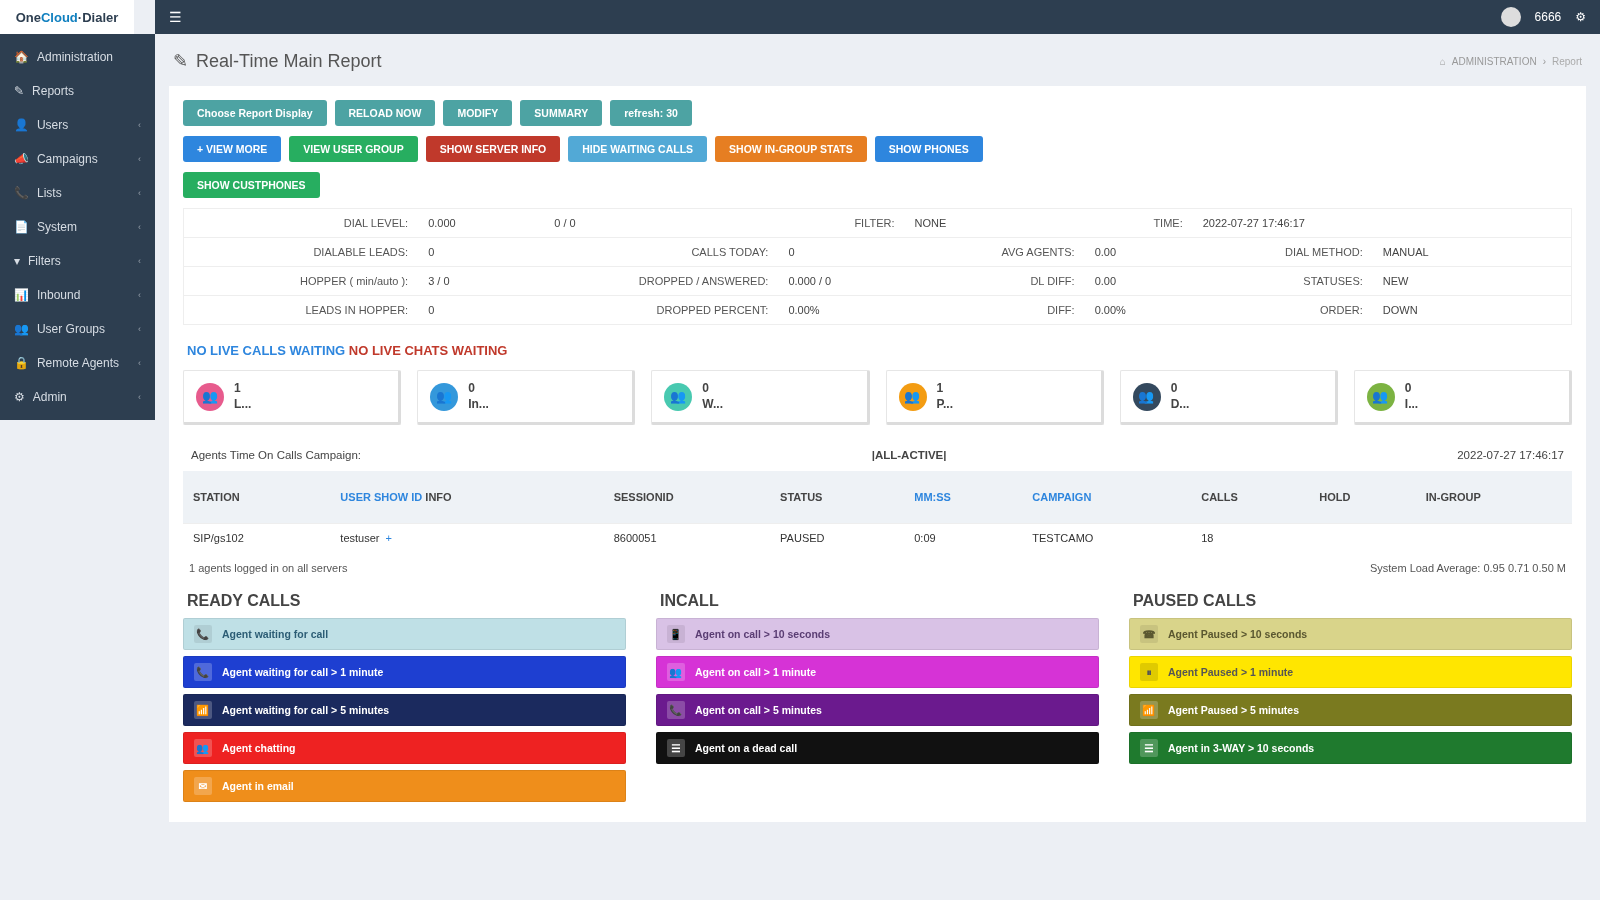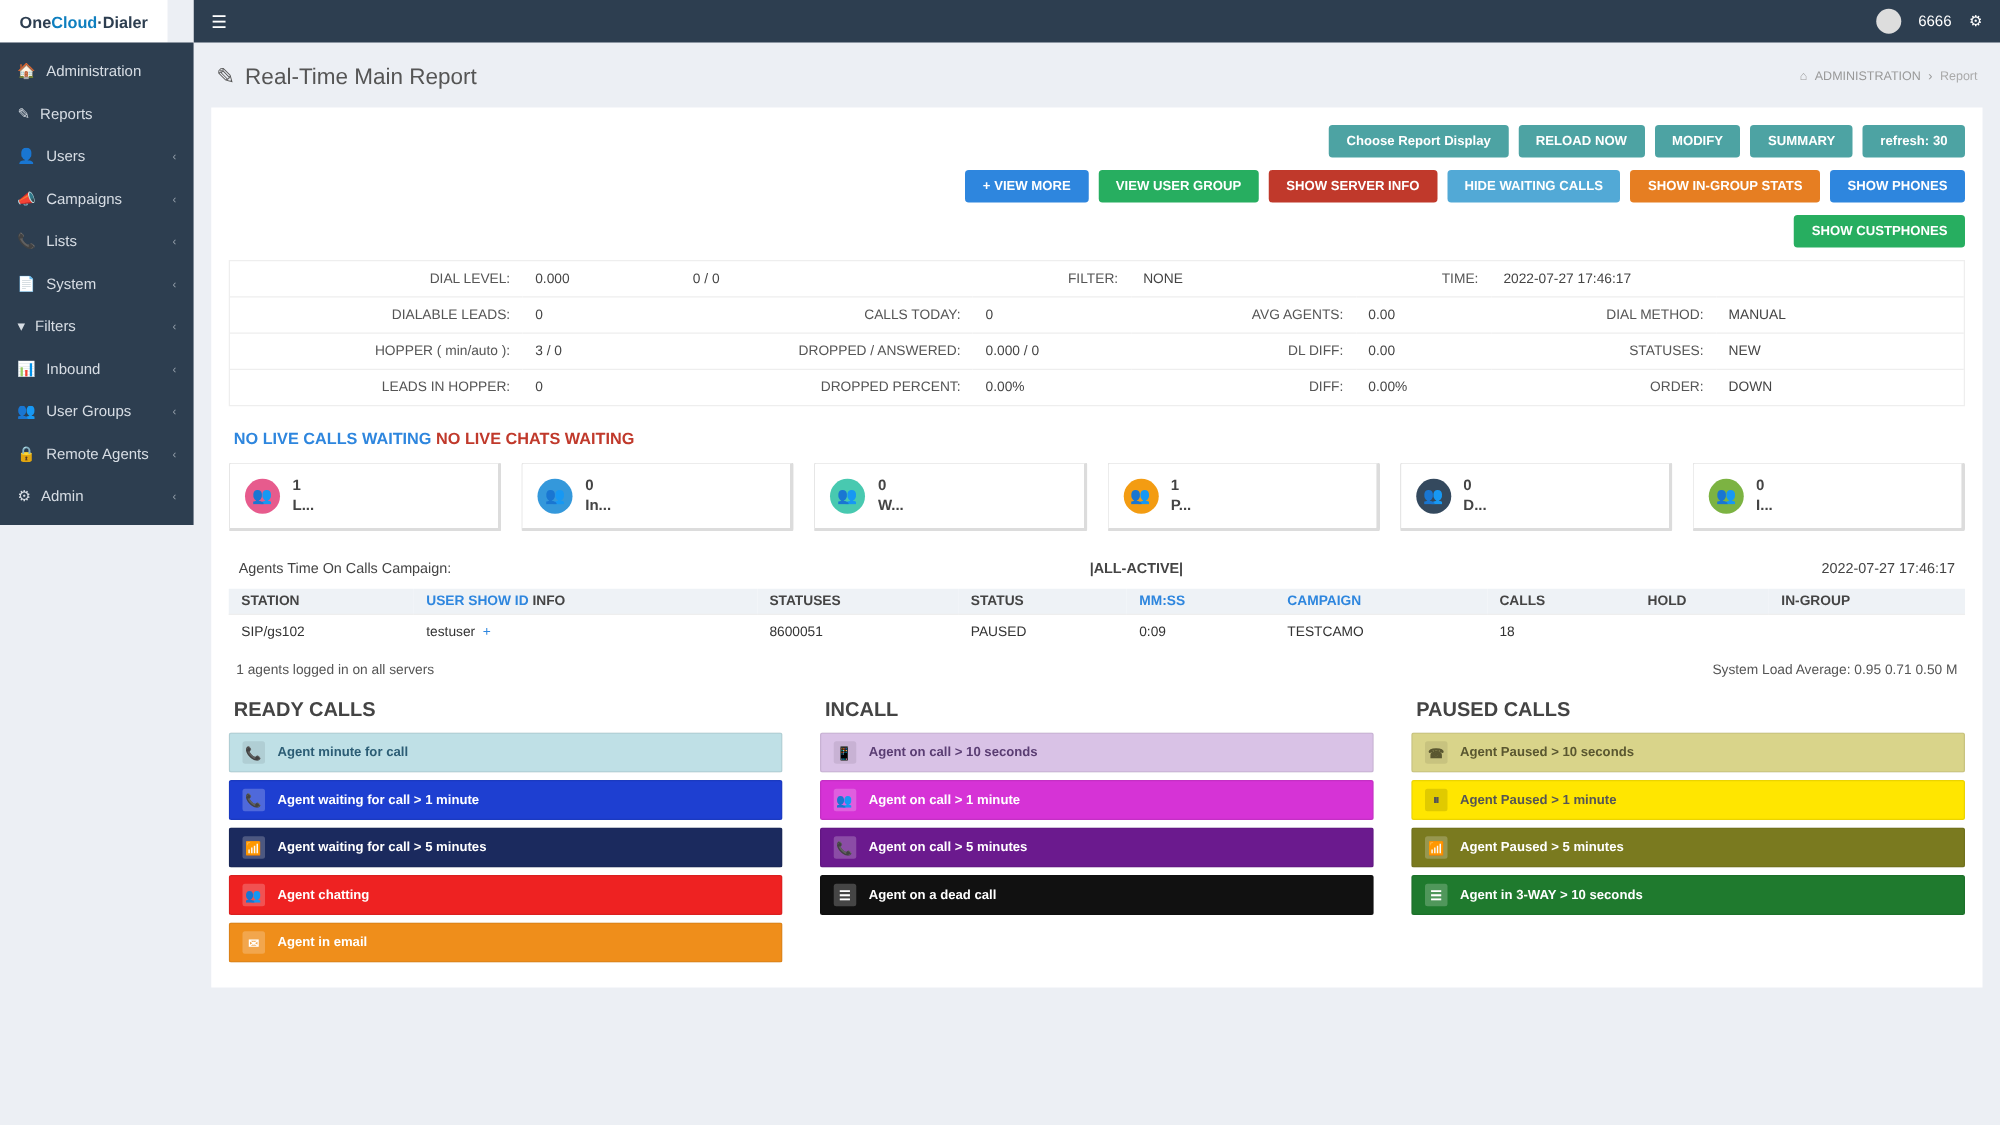--- a/index.html
+++ b/index.html
@@ -14,41 +14,41 @@
 .topbar { height:34px; background:#2d3e50; display:flex; align-items:center; color:#fff; padding:0 14px; }
 .topbar .hamb { cursor:pointer; font-size:14px; }
 .topbar .right { margin-left:auto; display:flex; align-items:center; gap:14px; font-size:12px;}
 .avatar { width:20px; height:20px; border-radius:50%; background:#ddd; display:inline-block; }
 .content-wrap { padding: 6px 14px 30px; }
 .content-head { display:flex; align-items:center; padding:10px 4px; }
 .content-head h1 { font-size:18px; font-weight:500; color:#555; display:flex; gap:8px; align-items:center;}
 .breadcrumb { margin-left:auto; font-size:10px; color:#999; display:flex; gap:6px; align-items:center; }
 .breadcrumb .active { color:#aaa; }
 .card { background:#fff; padding:14px; margin-top:4px; }
-.btn-row { display:flex; flex-wrap:wrap; gap:8px; justify-content:flex-end; margin-bottom:10px; }
+.btn-row { display:flex; flex-wrap:wrap; gap:8px; justify-content:flex-start; margin-bottom:10px; }
 .btn { border:none; border-radius:3px; padding:7px 14px; font-size:10.5px; font-weight:bold; color:#fff; cursor:pointer; }
 .btn-teal{background:#4da3a3;} .btn-green{background:#27ae60;} .btn-red{background:#c0392b;}
 .btn-sky{background:#52a9d6;} .btn-orange{background:#e67e22;} .btn-blue{background:#2e86de;}
 .kv-grid { border:1px solid #eee; margin-top:8px; }
 .kv-row { display:grid; grid-template-columns: 1.3fr .7fr 1.3fr .7fr 1.0fr .6fr 1.0fr 1.1fr; }
 .kv-row > div { padding:8px 10px; border-top:1px solid #eee; font-size:11px;}
 .kv-row:first-child > div { border-top:none; }
 .kv-label { text-align:right; color:#555; }
 .kv-val { color:#444; }
 .status-line { margin:18px 4px 12px; font-weight:bold; font-size:13px; }
 .status-line .blue { color:#2e86de; } .status-line .red { color:#c0392b; }
 .tiles { display:flex; gap:16px; margin:8px 0 18px; }
 .tile { flex:1; background:#fff; border:1px solid #e6e6e6; border-right:3px solid #dcdcdc; border-bottom:3px solid #dcdcdc; padding:10px 12px; display:flex; align-items:center; gap:10px; border-radius:2px;}
 .tile .ico { width:28px; height:28px; border-radius:50%; display:flex; align-items:center; justify-content:center; color:#fff; font-size:13px; font-weight:bold;}
 .tile .txt { font-size:12px; font-weight:bold; color:#444; line-height:1.3; overflow:hidden; white-space:nowrap; text-overflow:ellipsis; max-width:38px;}
 .ico-pink{background:#e75b8d;} .ico-blue{background:#3498db;} .ico-teal{background:#48c9b0;}
 .ico-orange{background:#f39c12;} .ico-dark{background:#34495e;} .ico-green{background:#7cb342;}
 .campaign-line { display:flex; justify-content:space-between; font-size:11.5px; color:#444; padding:6px 8px; }
 .agent-table { width:100%; border-collapse:collapse; margin-top:4px; font-size:11px;}
-.agent-table th { background:#eef2f6; color:#2e86de; font-weight:bold; text-align:left; padding:4px 10px;}
+.agent-table th { background:#eef2f6; color:#2e86de; font-weight:bold; text-align:left; padding:20px 10px;}
 .agent-table th.dark { color:#444;}
 .agent-table td { padding:8px 10px; border-top:1px solid #eee;}
 .agent-table td a { color:#2e86de; text-decoration:none; }
 .foot-line { display:flex; justify-content:space-between; font-size:11px; color:#555; padding:10px 6px 4px;}
 .legend-cols { display:grid; grid-template-columns: repeat(3,1fr); gap:30px; margin-top:14px; }
 .legend-col h4 { font-size:16px; font-weight:bold; color:#444; padding:0 0 8px 4px; }
 .legend-item { display:flex; align-items:center; gap:10px; padding:6px 10px; border-radius:2px; color:#fff; font-size:10.5px; font-weight:bold; margin-bottom:6px; border:1px solid rgba(0,0,0,.08);}
 .legend-item .licon { width:18px; height:18px; display:flex; align-items:center; justify-content:center; background:rgba(255,255,255,.22); border-radius:2px; }
 .li-lt { background:#bfe0e6; color:#2c5d75; } .li-lt .licon{background:rgba(0,0,0,.08);}
 .li-blue{background:#1e3fd1;} .li-navy{background:#1b2a5e;} .li-red{background:#e22;}
@@ -267,21 +267,21 @@
           <span>Agents Time On Calls Campaign:</span>
           <span style="font-weight:bold;">|ALL-ACTIVE|</span>
           <span>2022-07-27 17:46:17</span>
         </div>
 
         <table class="agent-table">
           <thead>
               <tr id="athead">
                 <th class="dark">STATION</th>
                 <th><span style="color:#2e86de">USER SHOW ID</span><span style="color:#444"> INFO</span></th>
-                <th class="dark">STATUSES</th>
+                <th class="dark">SESSIONID</th>
                 <th class="dark">STATUS</th>
                 <th>MM:SS</th>
                 <th>CAMPAIGN</th>
                 <th class="dark">CALLS</th>
                 <th class="dark">HOLD</th>
                 <th class="dark">IN-GROUP</th>
               </tr>
             </thead>
           <tbody id="atbody">
               <tr>
@@ -302,21 +302,21 @@
           <span>1 agents logged in on all servers</span>
           <span>System Load Average: 0.95 0.71 0.50   M</span>
         </div>
 
         <div class="legend-cols">
           <div class="legend-col">
             <h4>READY CALLS</h4>
             <div id="leg-ready">
                 <div class="legend-item li-lt">
                   <span class="licon">📞</span>
-                  <span>Agent minute for call</span>
+                  <span>Agent waiting for call</span>
                 </div>
                 <div class="legend-item li-blue">
                   <span class="licon">📞</span>
                   <span>Agent waiting for call &gt; 1 minute</span>
                 </div>
                 <div class="legend-item li-navy">
                   <span class="licon">📶</span>
                   <span>Agent waiting for call &gt; 5 minutes</span>
                 </div>
                 <div class="legend-item li-red">

